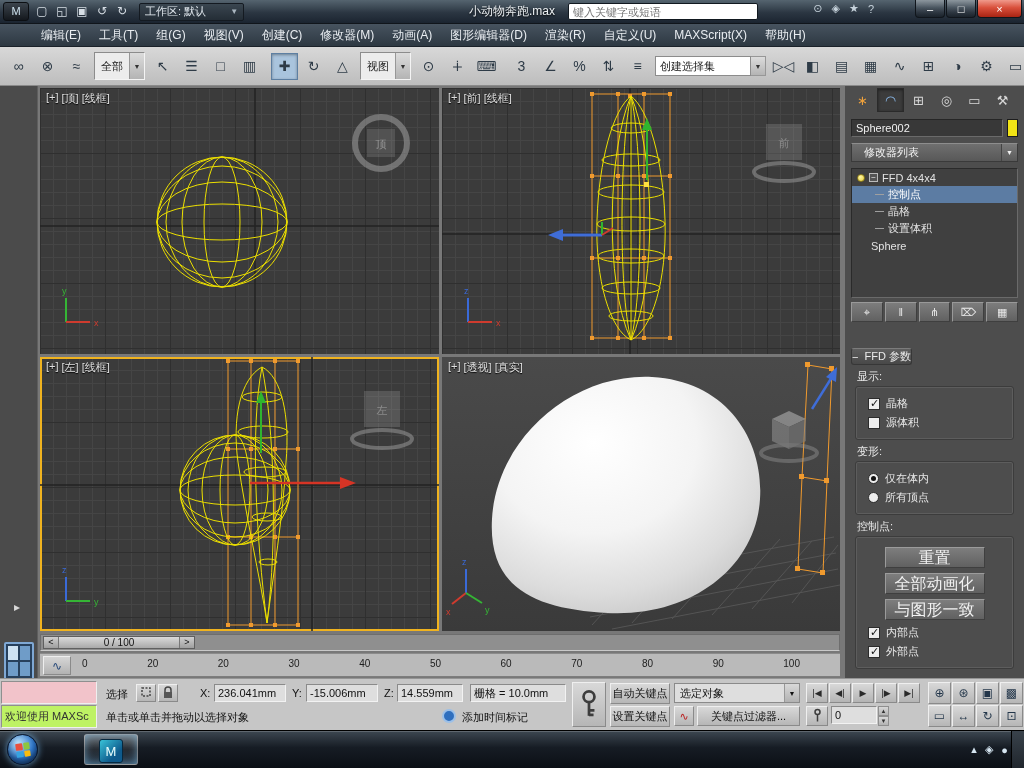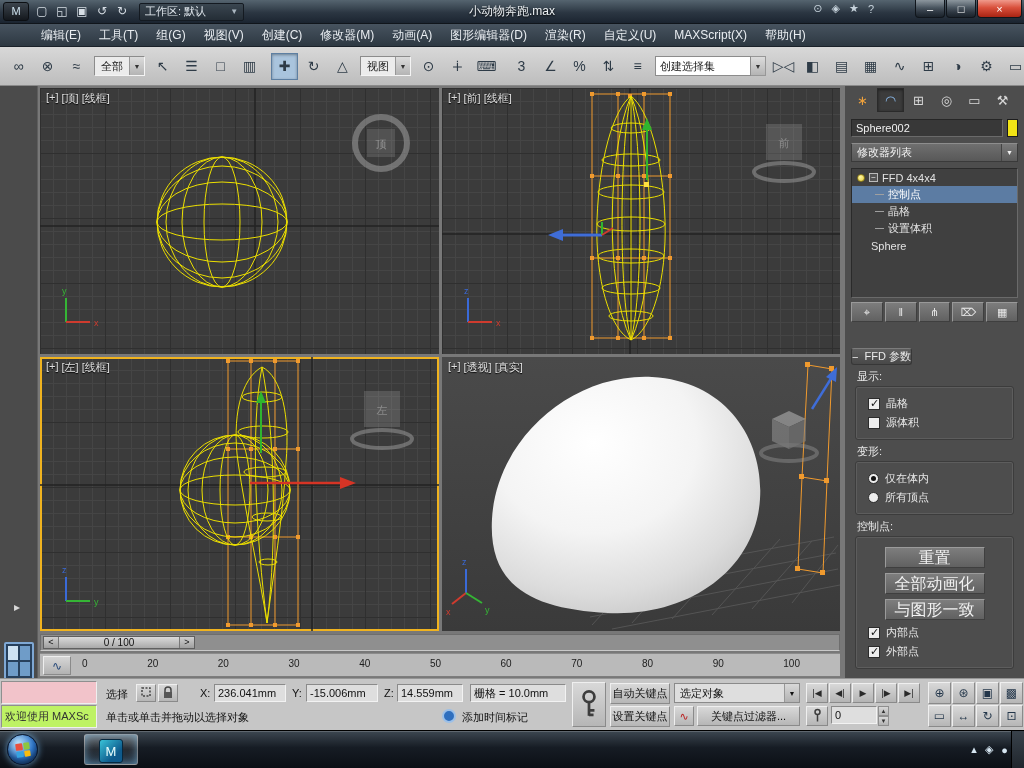--- a/index.html
+++ b/index.html
@@ -38,21 +38,21 @@
 
   
   .toolbar{position:absolute;top:47px;left:0;width:100%;height:39px;
     background:linear-gradient(#d8d8d8,#bdbdbd);border-bottom:1px solid #8a8a8a;
     display:flex;align-items:center;padding-left:4px}
   .tbgroup{display:flex;align-items:center}
   .tb-btn{width:27px;height:27px;margin:0 1px;background:transparent;border:1px solid transparent;
     color:#2e3b47;font-size:14px;line-height:25px;text-align:center;padding:0;white-space:nowrap;overflow:hidden}
   .tb-btn.active{background:#a9c4dd;border-color:#5d7fa2;box-shadow:inset 0 1px 3px rgba(0,0,0,.35)}
   .tbsep{width:1px;height:28px;background:#9a9a9a;margin:0 3px;box-shadow:1px 0 0 #e5e5e5}
-  .dd{display:inline-flex;align-items:center;height:20px;background:#ececec;border:1px solid #8c8c8c;
+  .dd{display:inline-flex;align-items:center;height:28px;background:#ececec;border:1px solid #8c8c8c;
     border-bottom-color:#f4f4f4;border-right-color:#f4f4f4;font-size:11px;color:#222;margin:0 3px}
   .dd .txt{padding:0 6px;white-space:nowrap}
   .dd .arrow{width:15px;align-self:stretch;background:linear-gradient(#dcdcdc,#b4b4b4);
     border-left:1px solid #979797;font-size:7px;display:flex;align-items:center;justify-content:center;color:#333}
   .combo{display:inline-flex;height:20px;margin:0 3px}
   .combo input{width:96px;height:20px;border:1px solid #8c8c8c;font-size:11px;padding:0 4px;color:#222;background:#fff}
   .combo .arrow{width:15px;background:linear-gradient(#dcdcdc,#b4b4b4);border:1px solid #979797;border-left:none;
     font-size:7px;display:flex;align-items:center;justify-content:center;color:#333}
 
   
@@ -98,21 +98,21 @@
   .cp-tab{width:27px;height:24px;background:transparent;border:1px solid transparent;font-size:13px;color:#d8d8d8;padding:0}
   .cp-tab.create{color:#f0a23c}
   .cp-tab.modify{color:#8ab8e8}
   .cp-tab.active{background:#3c3c3c;border-color:#2a2a2a;box-shadow:inset 0 1px 3px rgba(0,0,0,.5)}
   .namerow{display:flex;gap:4px;margin:0 2px 6px 2px}
   .namerow input{flex:1;height:18px;background:#383838;border:1px solid #262626;border-bottom-color:#6a6a6a;
     border-right-color:#6a6a6a;color:#f0f0f0;font-size:11px;padding:0 4px}
   .swatch{width:18px;height:18px;background:#f2e416;border:1px solid #1d1d1d}
   .modlist{display:flex;align-items:center;height:19px;margin:0 2px 6px 2px;
     background:linear-gradient(#6f6f6f,#585858);border:1px solid #3a3a3a;border-top-color:#8d8d8d;font-size:11px;color:#f2f2f2}
-  .modlist .txt{flex:1;padding-left:5px}
+  .modlist .txt{flex:1;padding-left:12px}
   .modlist .arrow{width:16px;align-self:stretch;border-left:1px solid #444;font-size:7px;
     display:flex;align-items:center;justify-content:center;background:linear-gradient(#7a7a7a,#5a5a5a)}
   .stack{height:130px;margin:0 2px;background:#404040;border:1px solid #2a2a2a;border-bottom-color:#6a6a6a;
     border-right-color:#6a6a6a;font-size:11px;color:#e2e2e2;overflow:hidden}
   .srow{height:17px;display:flex;align-items:center;gap:4px;padding-left:5px;white-space:nowrap}
   .srow.sel{background:#5c7ca3;color:#fff}
   .srow .indent{width:14px}
   .srow .tree{width:9px;height:0;border-top:1px solid #9f9f9f}
   .bulb{width:8px;height:8px;border-radius:50%;background:radial-gradient(circle at 35% 30%,#fff7a8,#e8cf3a);border:1px solid #8a7a1a}
   .expbox{width:9px;height:9px;border:1px solid #bbb;color:#eee;font-size:8px;line-height:7px;text-align:center;background:#555}
@@ -190,20 +190,21 @@
         <button class="qbtn">◱</button>
         <button class="qbtn">▣</button>
         <button class="qbtn">↺</button>
         <button class="qbtn">↻</button>
       </div>
     <div class="wsdd">
       <span>工作区: 默认</span>
       <span class="car">▼</span>
     </div>
     <div class="wtitle">小动物奔跑.max</div>
+    <input class="searchbox" placeholder="键入关键字或短语" style="">
     <div class="infoicons">
 
     <button>⊙</button>
         <button>◈</button>
         <button>★</button>
         <button>?</button>
       </div>
     <div class="winbtns">
 
     <button class="win-btn">–</button>

